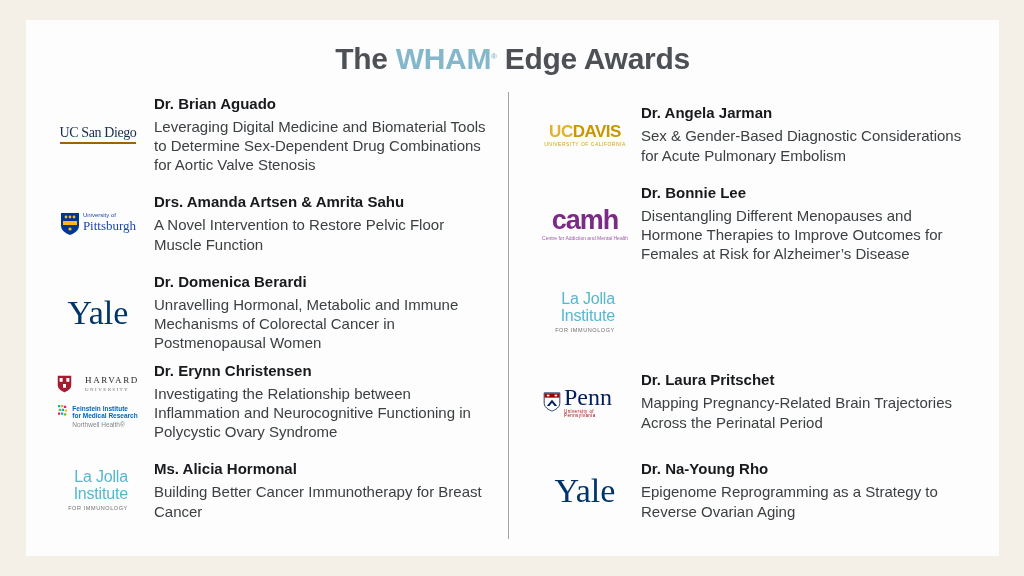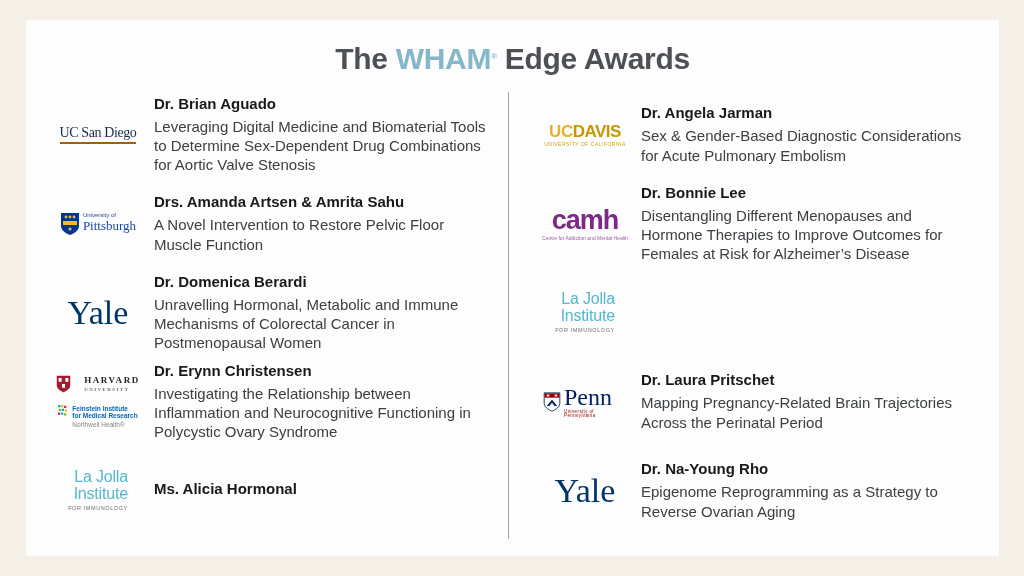--- a/index.html
+++ b/index.html
@@ -40,21 +40,21 @@
   
   .logo-ucsd{
     font-family:"Liberation Serif",serif;font-size:14px;color:#182b49;
     border-bottom:2px solid #a16207;padding-bottom:1px;white-space:nowrap;letter-spacing:-0.4px;
   }
   .logo-pitt{display:flex;align-items:flex-start;gap:3px;}
   .pitt-text{text-align:left;line-height:1;}
   .pitt-small{display:block;font-size:6px;color:#1c49a5;margin-bottom:1px;}
   .pitt-big{display:block;font-family:"Liberation Serif",serif;font-size:13px;color:#1c49a5;}
   .logo-yale{font-family:"Liberation Serif",serif;font-size:34px;color:#00356b;line-height:1;}
-  .logo-harvard{display:flex;align-items:center;gap:13px;font-weight:bold;}
+  .logo-harvard{display:flex;align-items:center;gap:13px;}
   .harvard-text{text-align:left;line-height:1;}
   .harvard-line1{display:block;font-size:9px;letter-spacing:1.6px;color:#26282b;font-family:"Liberation Serif",serif;}
   .harvard-line2{display:block;font-size:5px;letter-spacing:1.4px;color:#6d7074;margin-top:2px;font-family:"Liberation Serif",serif;}
   .logo-feinstein{display:flex;align-items:flex-start;gap:2px;margin-top:12px;}
   .feinstein-text{text-align:left;line-height:1.15;}
   .feinstein-blue{display:block;font-size:6.5px;font-weight:bold;color:#0067b9;}
   .feinstein-gray{display:block;font-size:6.5px;color:#83878b;margin-top:1px;}
   .logo-lajolla{text-align:right;line-height:1.05;}
   .lajolla-line{display:block;font-size:16px;color:#54b8cf;letter-spacing:-0.2px;}
   .lajolla-sub{display:block;font-size:5.5px;color:#6b6f73;letter-spacing:0.6px;margin-top:3px;}
@@ -176,20 +176,21 @@
       <div class="entry">
         <div class="logo-cell">
           <div class="logo-lajolla">
             <span class="lajolla-line">La Jolla</span>
             <span class="lajolla-line">Institute</span>
             <span class="lajolla-sub">FOR IMMUNOLOGY</span>
           </div>
         </div>
         <div class="entry-text">
           <div class="awardee-name">Ms. Alicia Hormonal</div>
+          <div class="project">Building Better Cancer Immunotherapy for Breast Cancer</div>
         </div>
       </div>
 
     </div>
 
     <div class="divider"></div>
 
     <div class="col right">
 
       <div class="entry">

